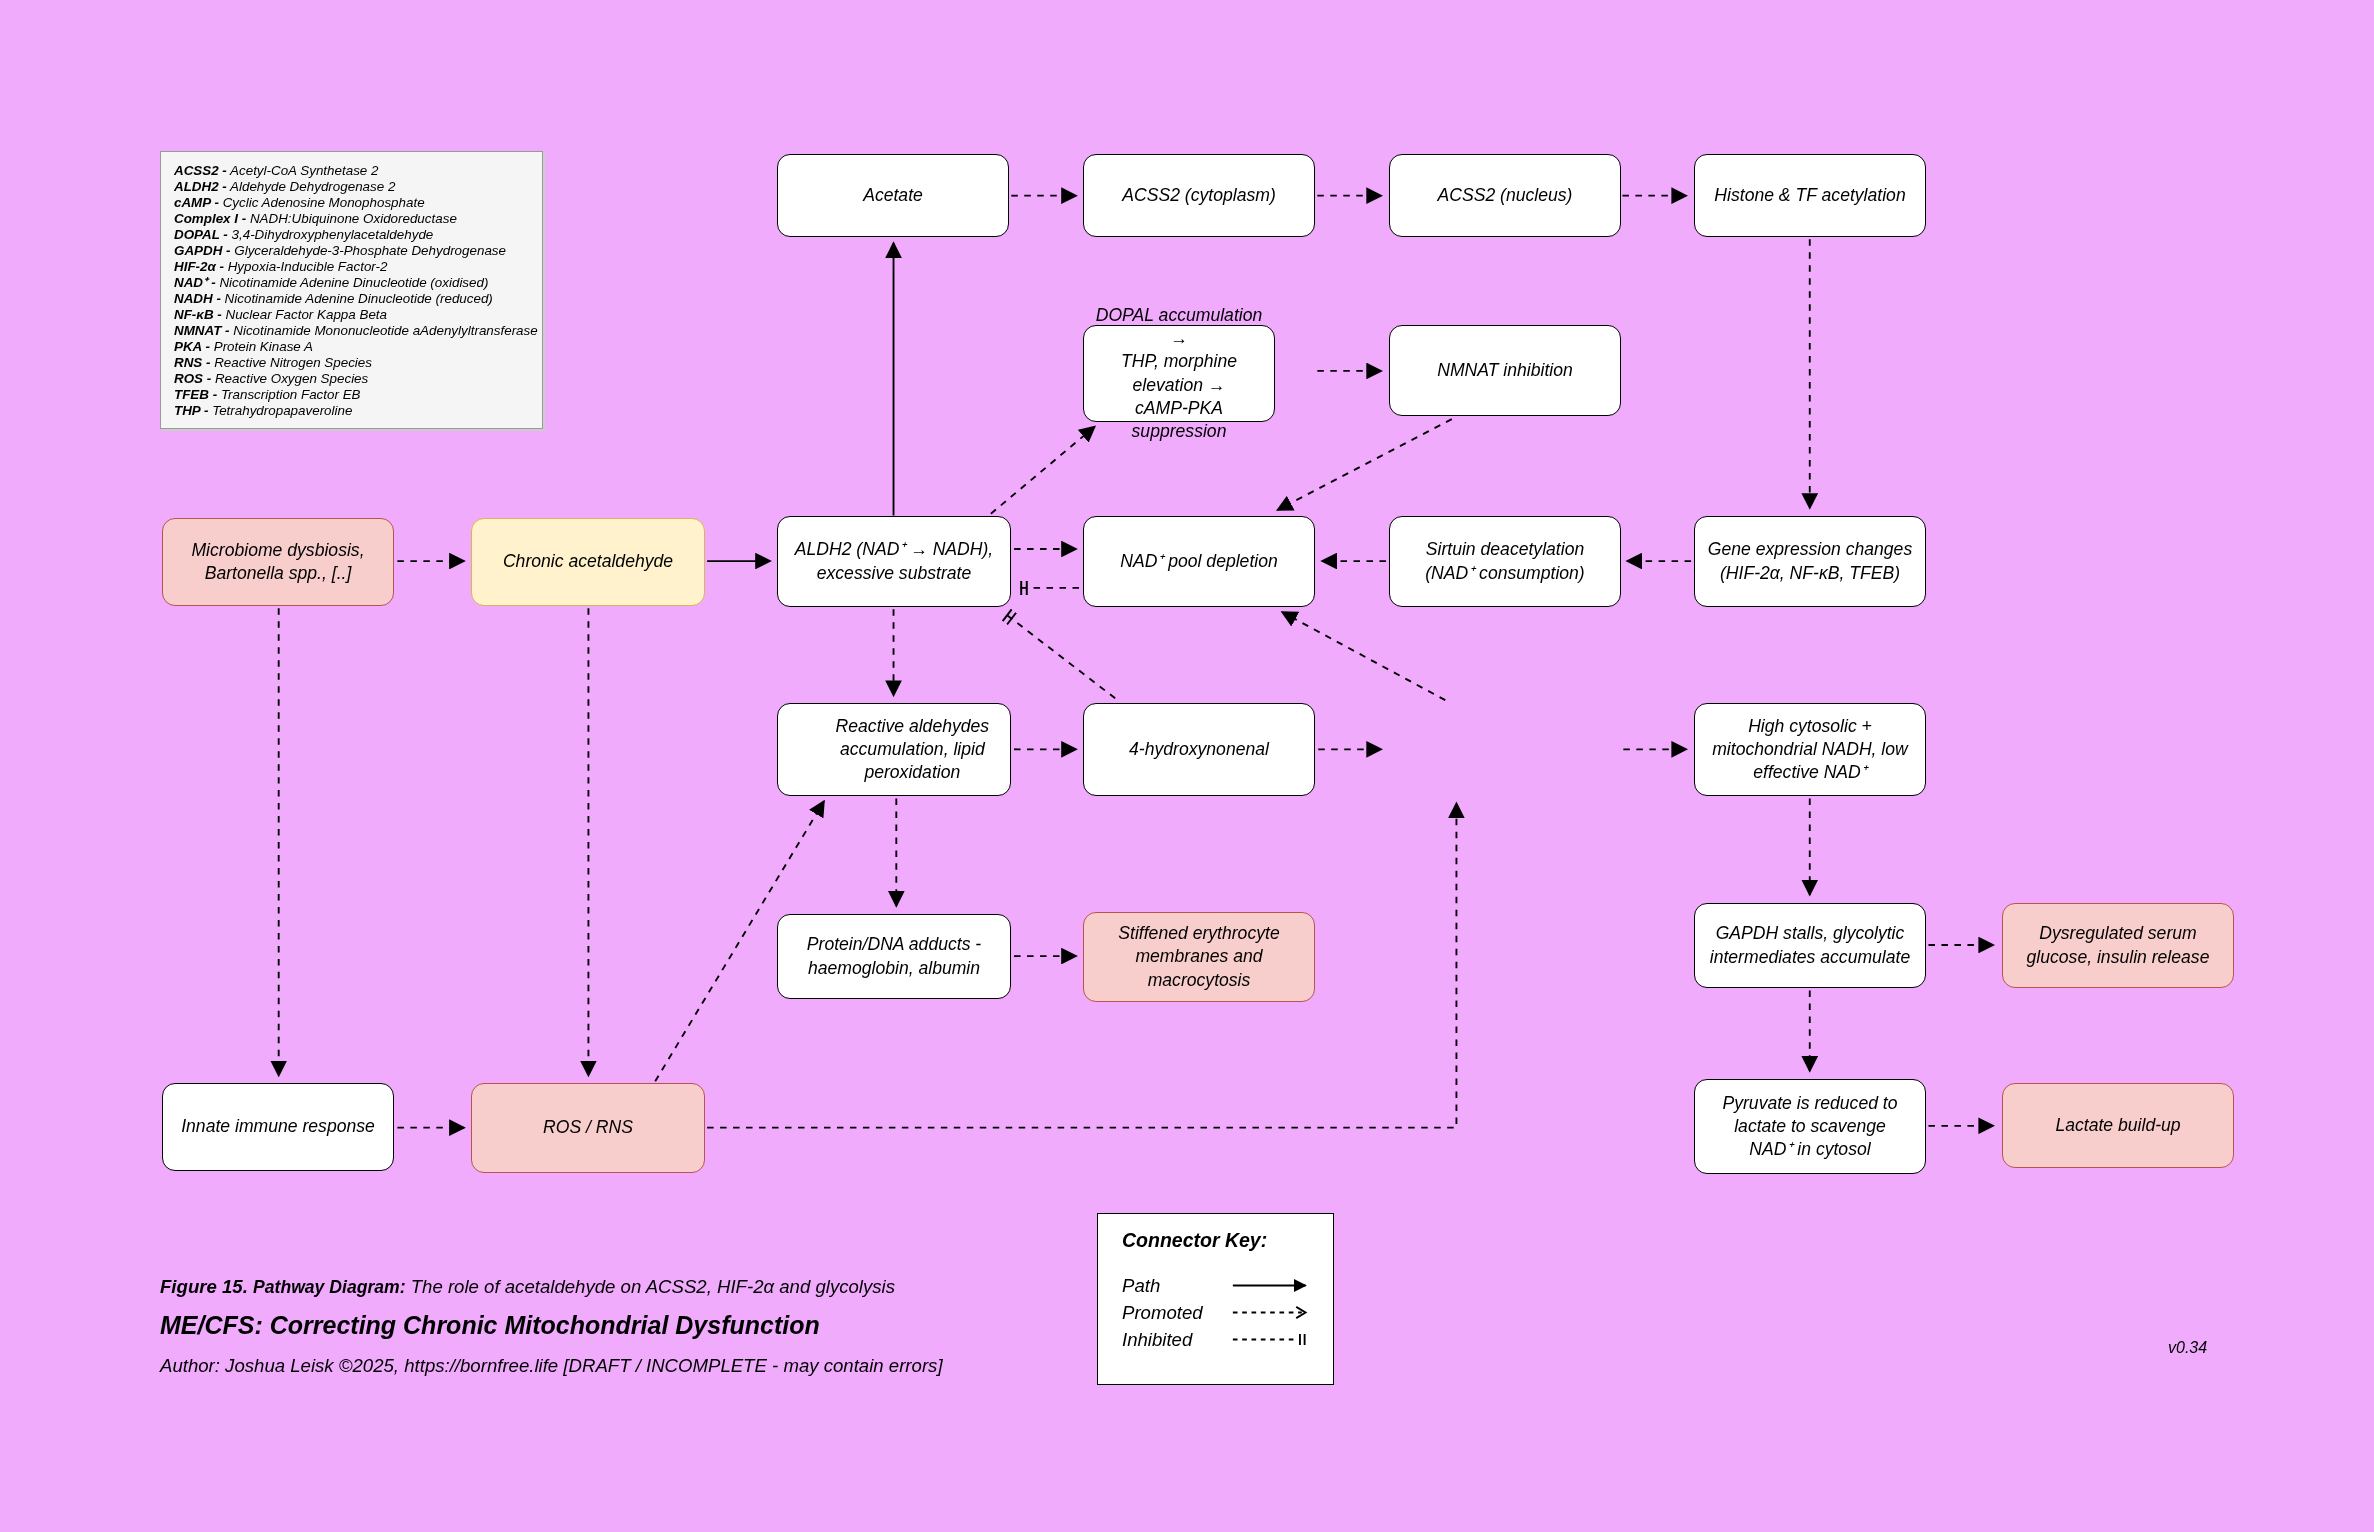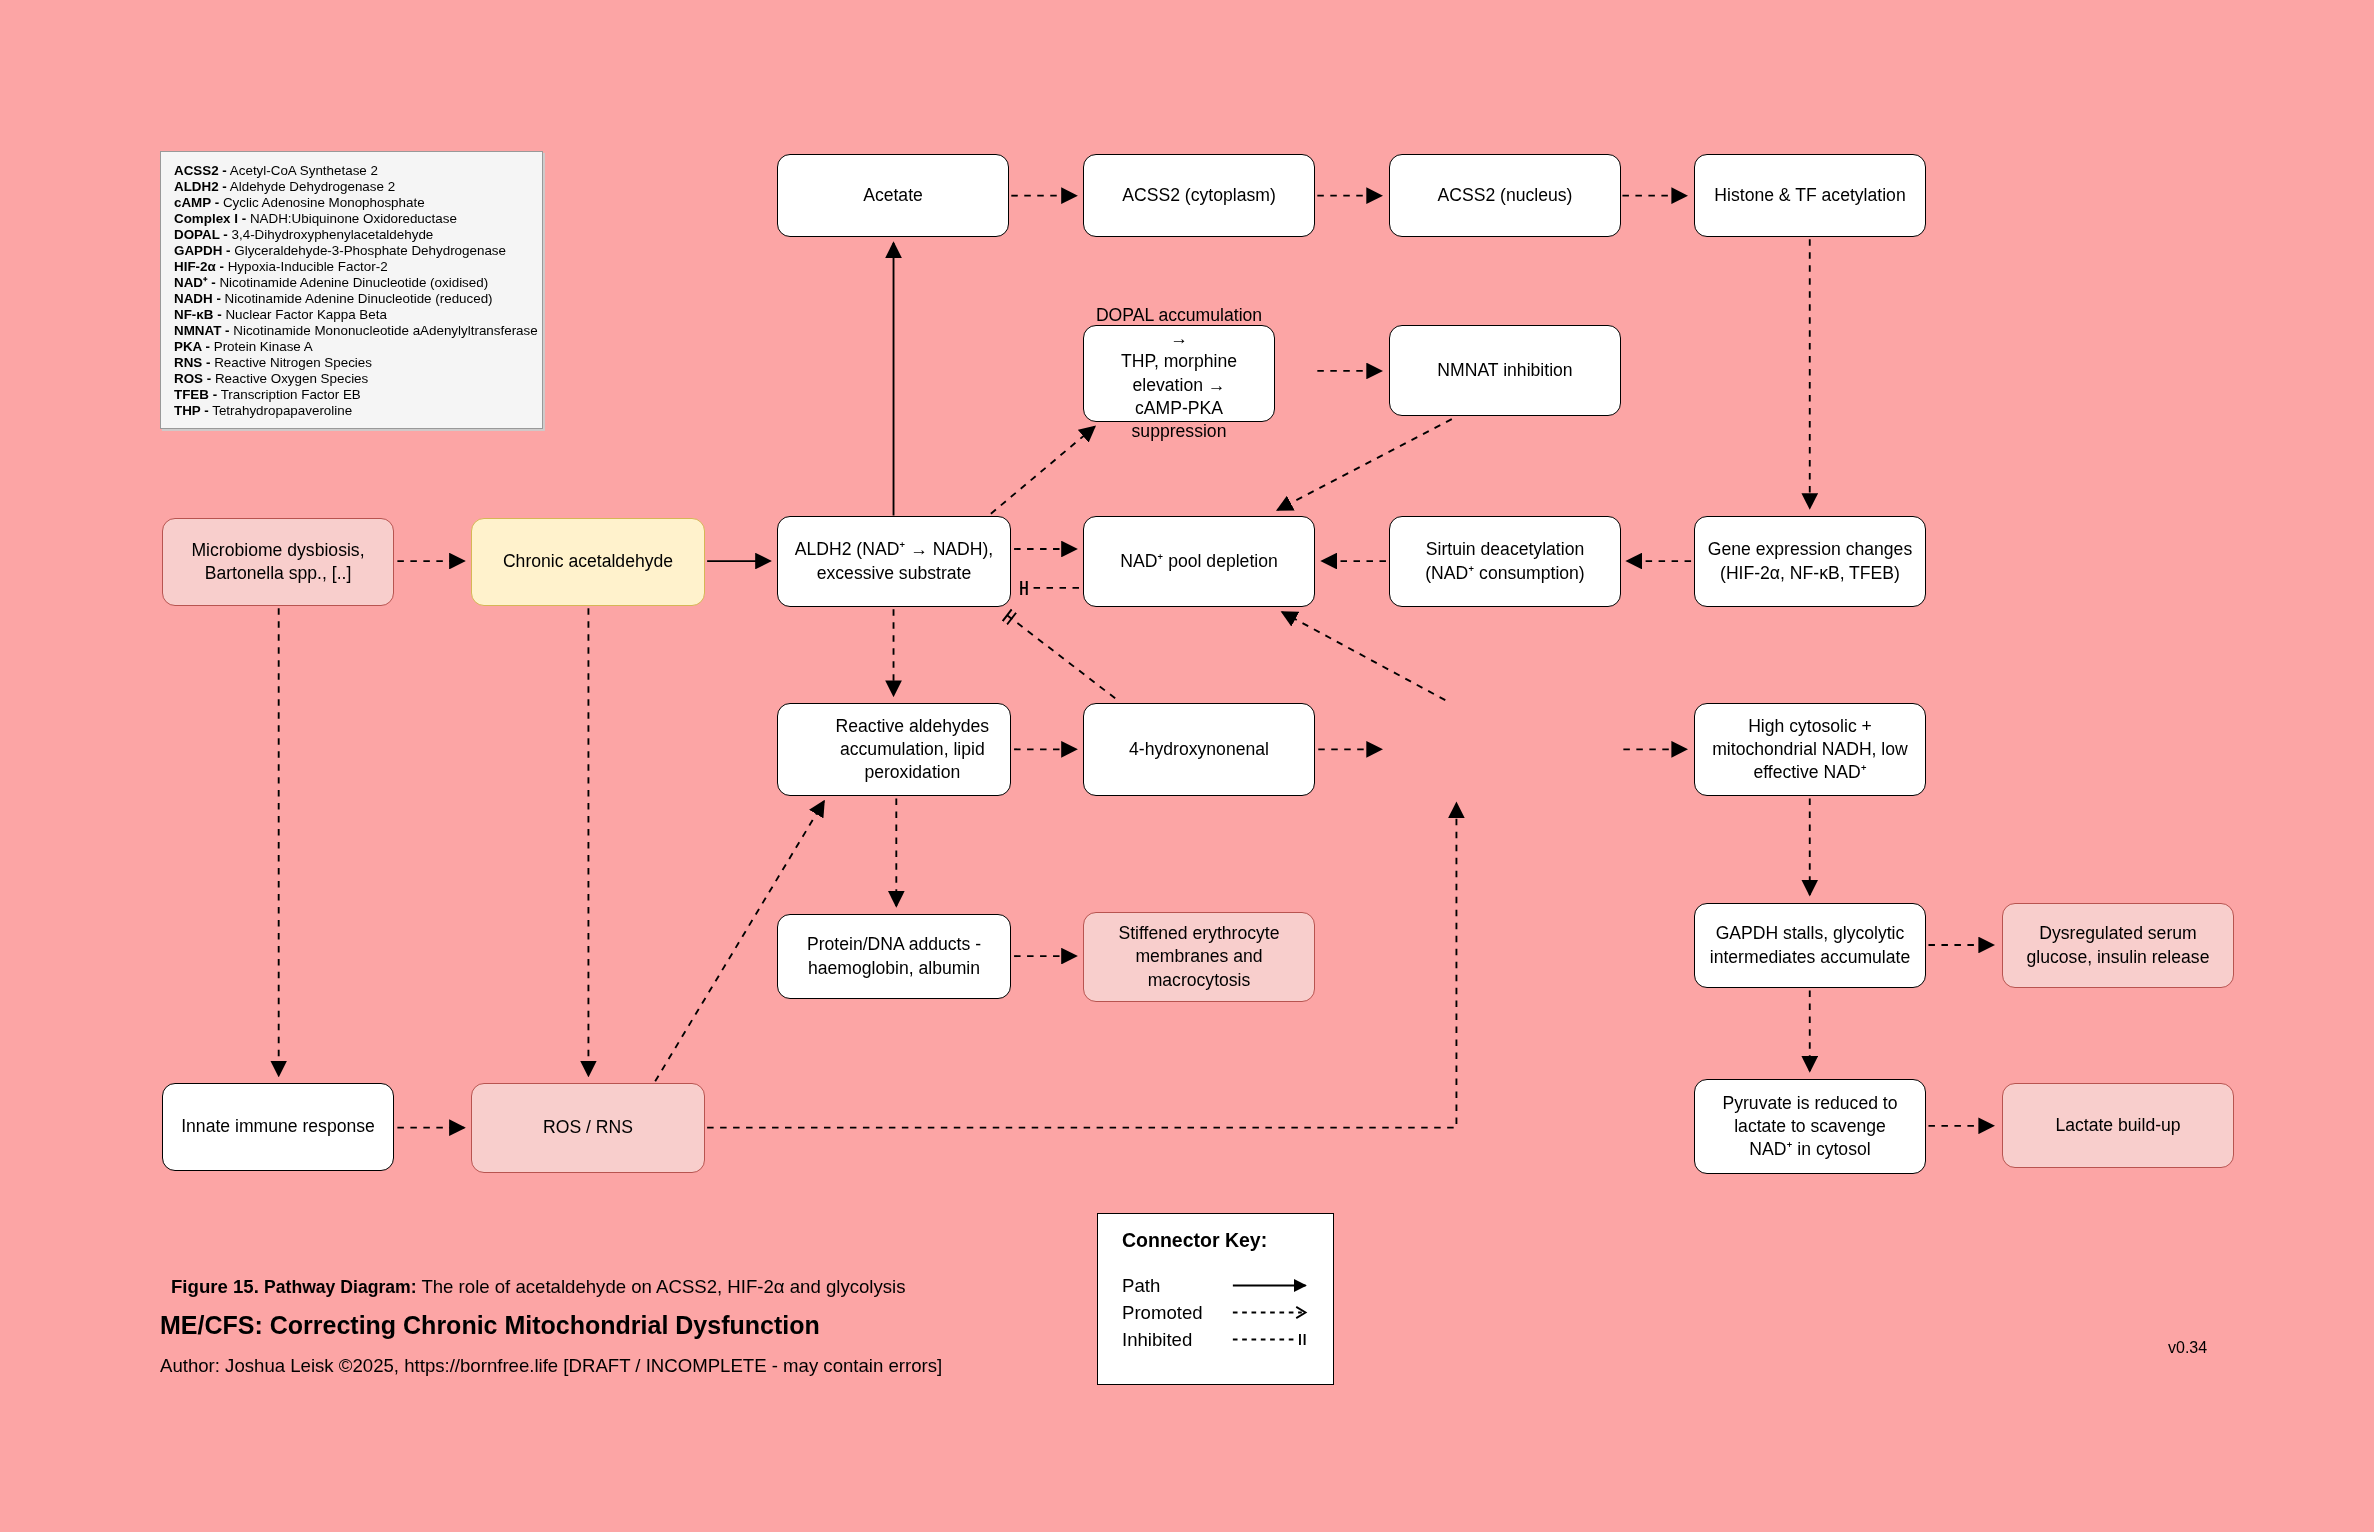--- a/index.html
+++ b/index.html
@@ -1,34 +1,34 @@
 <!DOCTYPE html>
 <html style="font-size:15px"><head>
 <meta charset="utf-8">
 <style>
   html,body{margin:0;padding:0;background:#ffffff;}
-  .canvas{position:relative;width:2375px;height:1532px;background:#fca5a5;
-          font-family:"Liberation Sans", sans-serif;color:#000;overflow:hidden;}
+  .canvas{position:relative;width:2375px;height:1532px;background:#f0abfc;
+          font-family:"Liberation Sans", sans-serif;color:#000;overflow:hidden;font-style:italic;}
   svg.wires{position:absolute;left:0;top:0;width:2375px;height:1532px;}
   .node{position:absolute;display:flex;align-items:center;justify-content:center;
         text-align:center;border:1.9px solid #000;border-radius:13px;background:#fff;
         font-size:17.6px;line-height:1.32;white-space:pre-line;padding:3.7px 9.3px;box-sizing:border-box;}
   .node.pink{background:#f8cecc;border-color:#b85450;}
   .node.yellow{background:#fff2cc;border-color:#d6b656;}
   .legend{position:absolute;left:160px;top:151px;width:383px;height:278px;background:#f5f5f5;
           border:0.9px solid #999;box-shadow:1.9px 1.9px 0 #ccc;box-sizing:border-box;
           padding:11px 0 0 13px;font-size:13.4px;line-height:16px;}
   .lg-term{font-weight:bold;}
   .keybox{position:absolute;left:1097px;top:1213px;width:237px;height:172px;border:1.9px solid #000;
           background:#fff;box-sizing:border-box;padding:15px 0 0 24px;}
   .keybox .ktitle{font-weight:bold;font-size:19.5px;margin-bottom:20.4px;}
   .krow{display:flex;align-items:center;font-size:18.6px;height:27px;}
   .krow .klabel{width:109px;}
   .caption{position:absolute;left:160px;top:1276px;font-size:18.6px;}
-  .cap1{font-size:18.6px;margin-left:11px;}
+  .cap1{font-size:18.6px;}
   .cap1 .b1{font-weight:bold;}
   .cap1 .b2{font-weight:bold;font-size:17.6px;}
   .cap-title{font-weight:bold;font-size:25px;margin-top:13px;}
   .cap-author{font-size:18.6px;margin-top:15px;}
   .version{position:absolute;left:2168px;top:1339px;font-size:16px;}
 </style>
 </head>
 <body>
 
 <div class="canvas">

